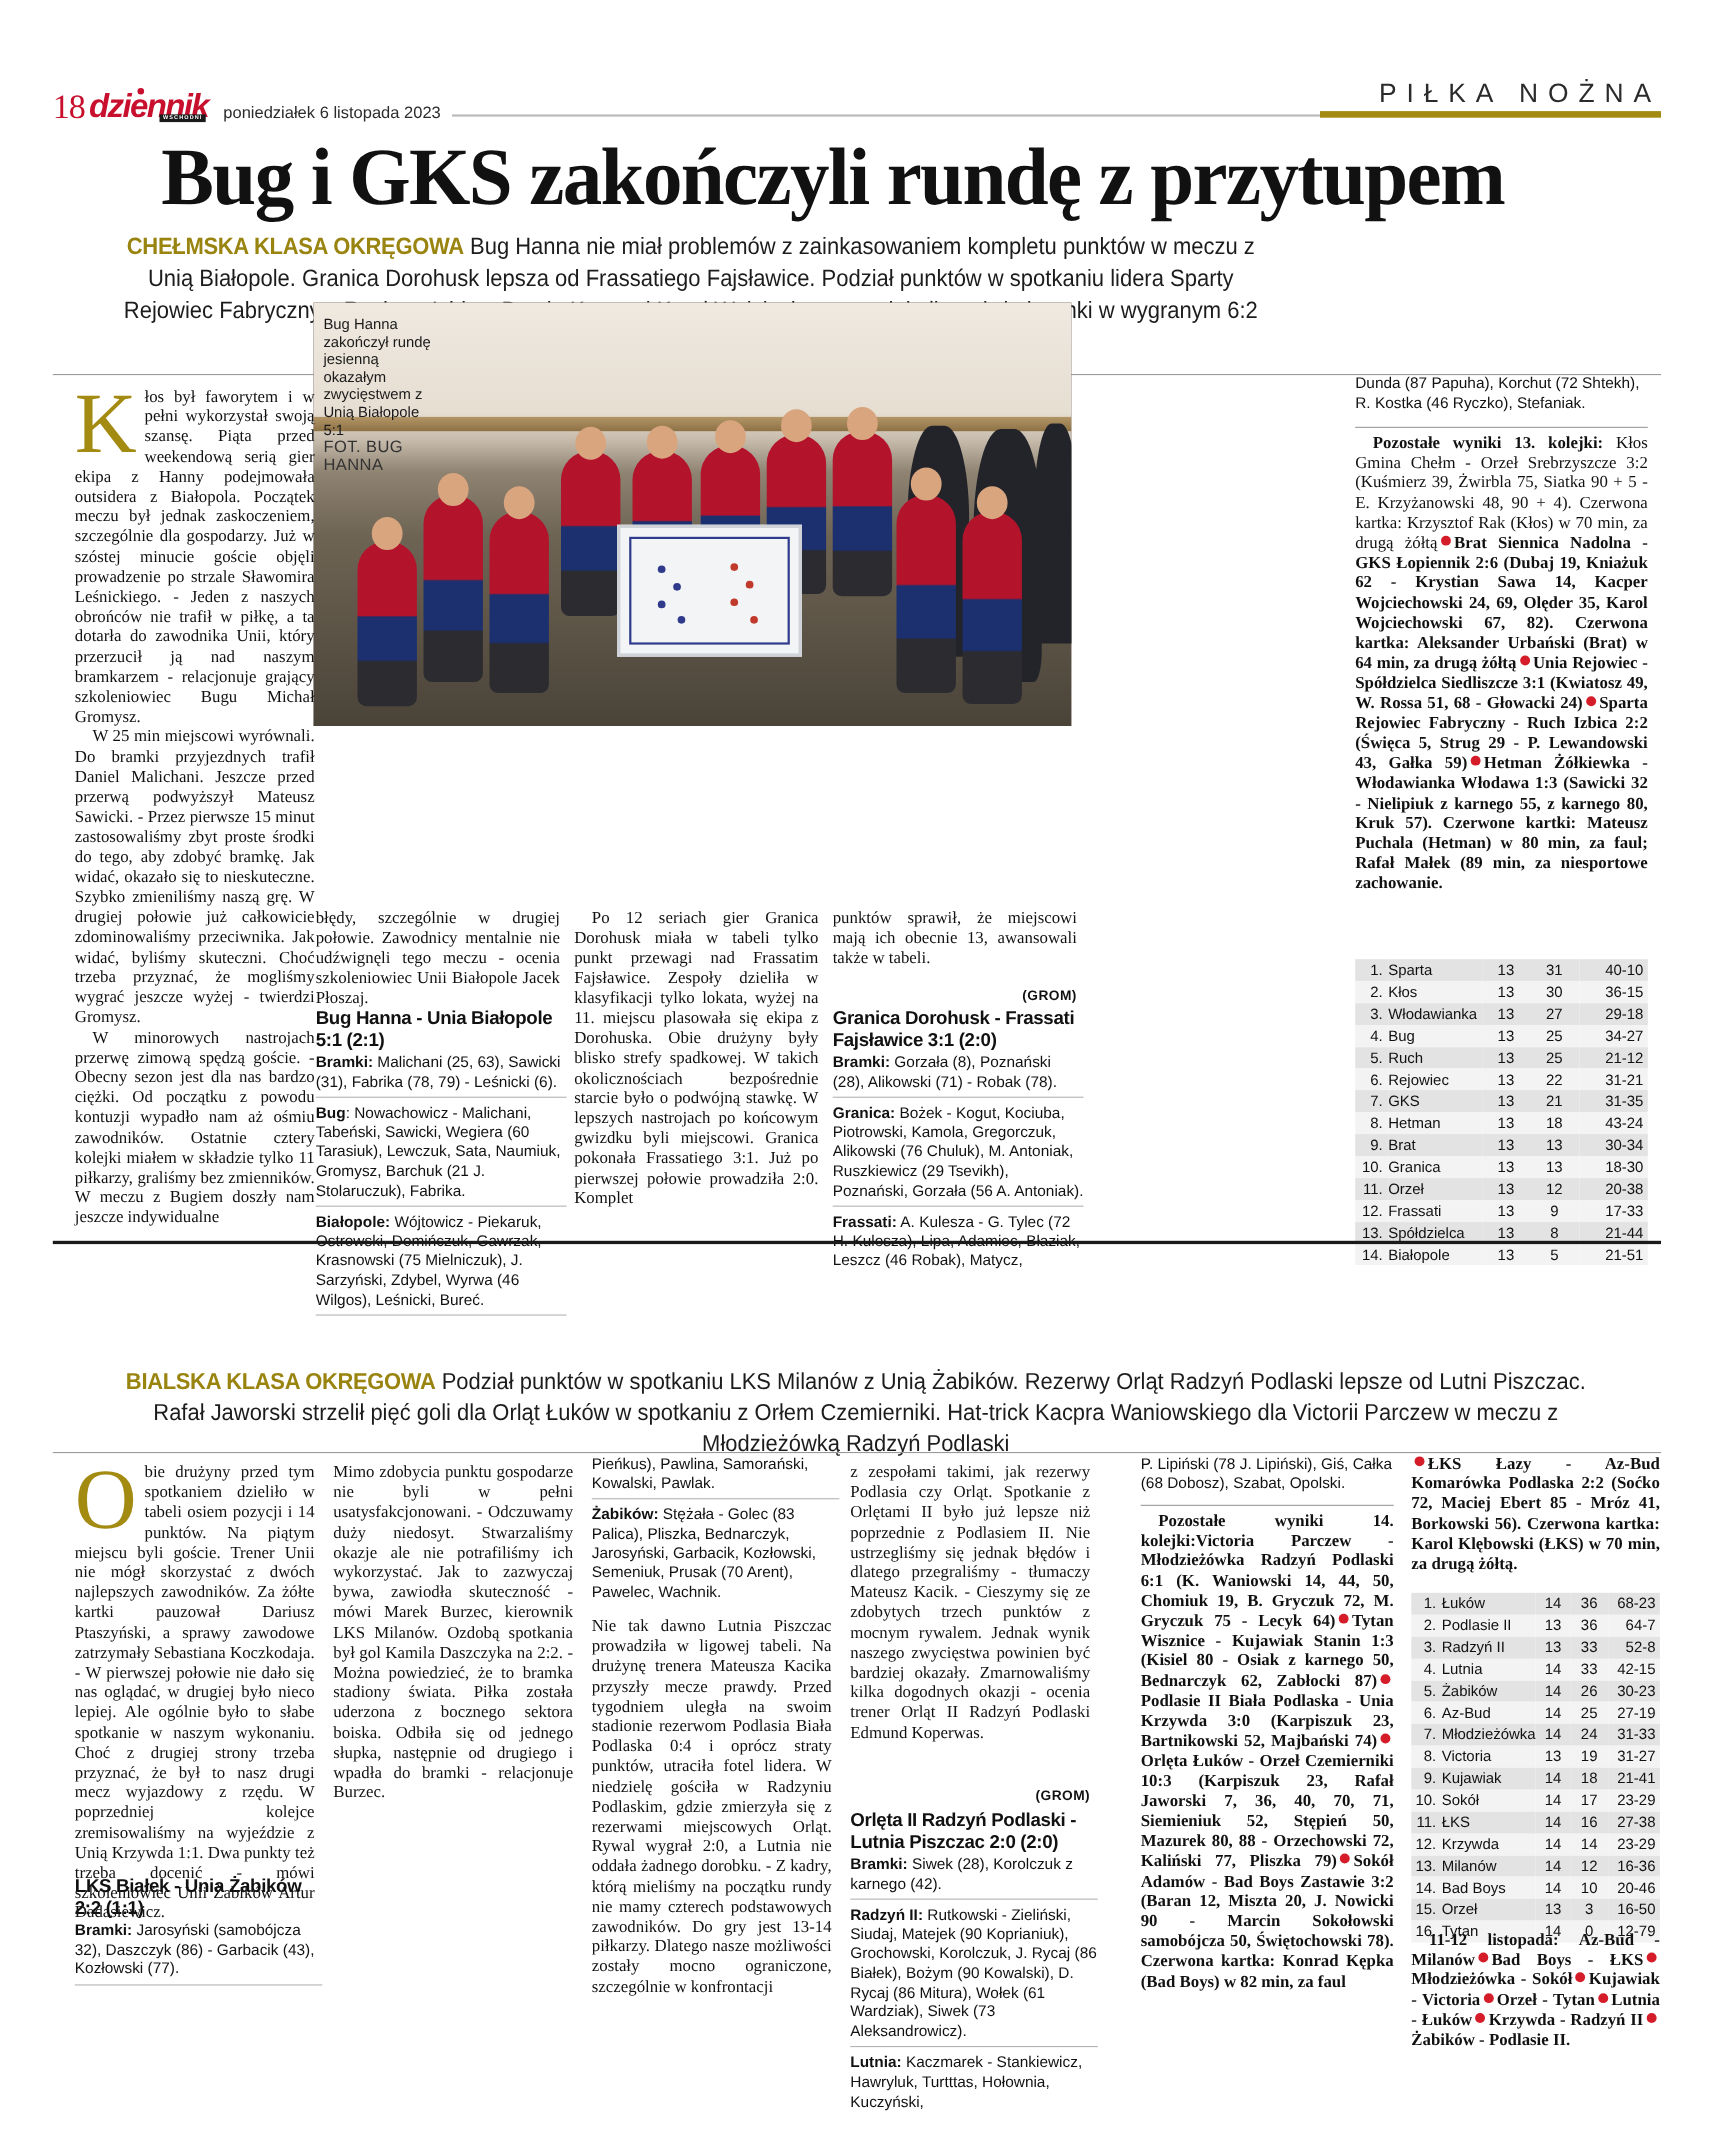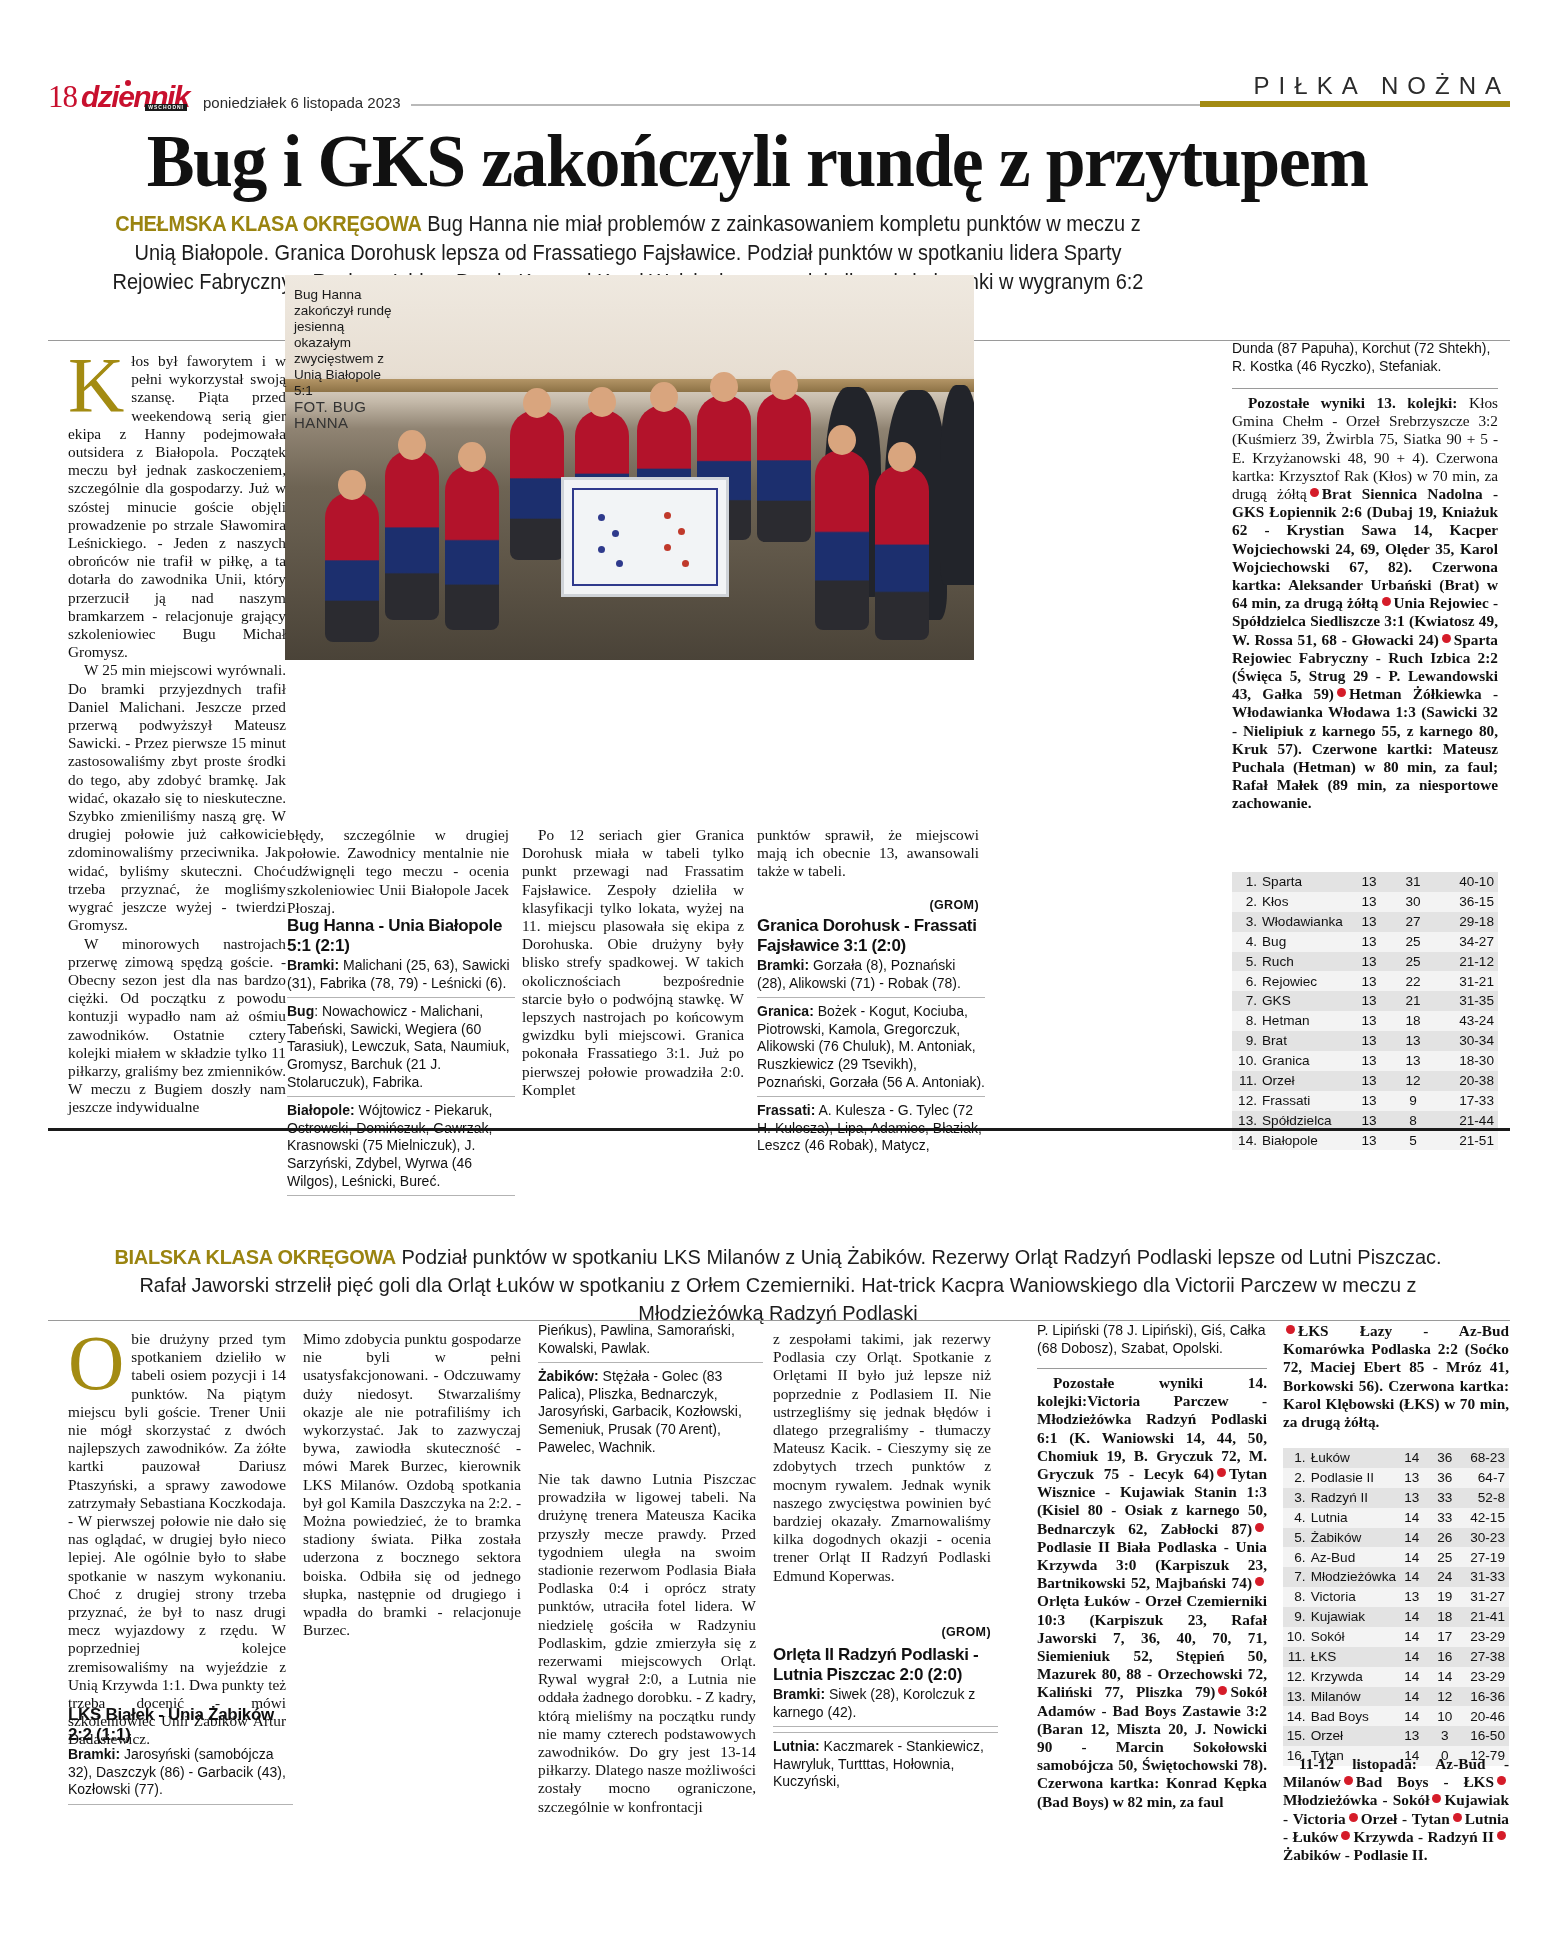--- a/index.html
+++ b/index.html
@@ -444,20 +444,21 @@
   </div>
 
   <div class="col" style="left:773px; top:1330px; width:218px;">
     <p class="noindent">z zespołami takimi, jak rezerwy Podlasia czy Orląt. Spotkanie z Orlętami II było już lepsze niż poprzednie z Podlasiem II. Nie ustrzegliśmy się jednak błędów i dlatego przegraliśmy - tłumaczy Mateusz Kacik. - Cieszymy się ze zdobytych trzech punktów z mocnym rywalem. Jednak wynik naszego zwycięstwa powinien być bardziej okazały. Zmarnowaliśmy kilka dogodnych okazji - ocenia trener Orląt II Radzyń Podlaski Edmund Koperwas.</p>
   </div>
   <div class="grom" style="position:absolute; left:773px; top:1625px; width:218px;">(GROM)</div>
   <div class="sanscol" style="left:773px; top:1645px; width:225px;">
     <div class="mtitle">Orlęta II Radzyń Podlaski - Lutnia Piszczac 2:0 (2:0)</div>
     <p><span class="mlabel">Bramki:</span><span> Siwek (28), Korolczuk z karnego (42).</span></p>
     <div class="sep"></div>
+    <p><span class="mlabel">Radzyń II:</span><span> Rutkowski - Zieliński, Siudaj, Matejek (90 Koprianiuk), Grochowski, Korolczuk, J. Rycaj (86 Białek), Bożym (90 Kowalski), D. Rycaj (86 Mitura), Wołek (61 Wardziak), Siwek (73 Aleksandrowicz).</span></p>
     <div class="sep"></div>
     <p><span class="mlabel">Lutnia:</span><span> Kaczmarek - Stankiewicz, Hawryluk, Turtttas, Hołownia, Kuczyński,</span></p>
   </div>
 
   <div class="sanscol" style="left:1037px; top:1322px; width:230px;">
     <p>P. Lipiński (78 J. Lipiński), Giś, Całka (68 Dobosz), Szabat, Opolski.</p>
   </div>
   <div class="hr-thin" style="left:1037px; top:1368px; width:230px;"></div>
   <div class="col" style="left:1037px; top:1374px; width:230px;">
     <p><b>Pozostałe wyniki 14. kolejki:</b><b>Victoria Parczew - Młodzieżówka Radzyń Podlaski 6:1 (K. Waniowski 14, 44, 50, Chomiuk 19, B. Gryczuk 72, M. Gryczuk 75 - Lecyk 64)</b><span class="bullet"></span><b>Tytan Wisznice - Kujawiak Stanin 1:3 (Kisiel 80 - Osiak z karnego 50, Bednarczyk 62, Zabłocki 87)</b><span class="bullet"></span><b>Podlasie II Biała Podlaska - Unia Krzywda 3:0 (Karpiszuk 23, Bartnikowski 52, Majbański 74)</b><span class="bullet"></span><b>Orlęta Łuków - Orzeł Czemierniki 10:3 (Karpiszuk 23, Rafał Jaworski 7, 36, 40, 70, 71, Siemieniuk 52, Stępień 50, Mazurek 80, 88 - Orzechowski 72, Kaliński 77, Pliszka 79)</b><span class="bullet"></span><b>Sokół Adamów - Bad Boys Zastawie 3:2 (Baran 12, Miszta 20, J. Nowicki 90 - Marcin Sokołowski samobójcza 50, Świętochowski 78). Czerwona kartka: Konrad Kępka (Bad Boys) w 82 min, za faul</b></p>

